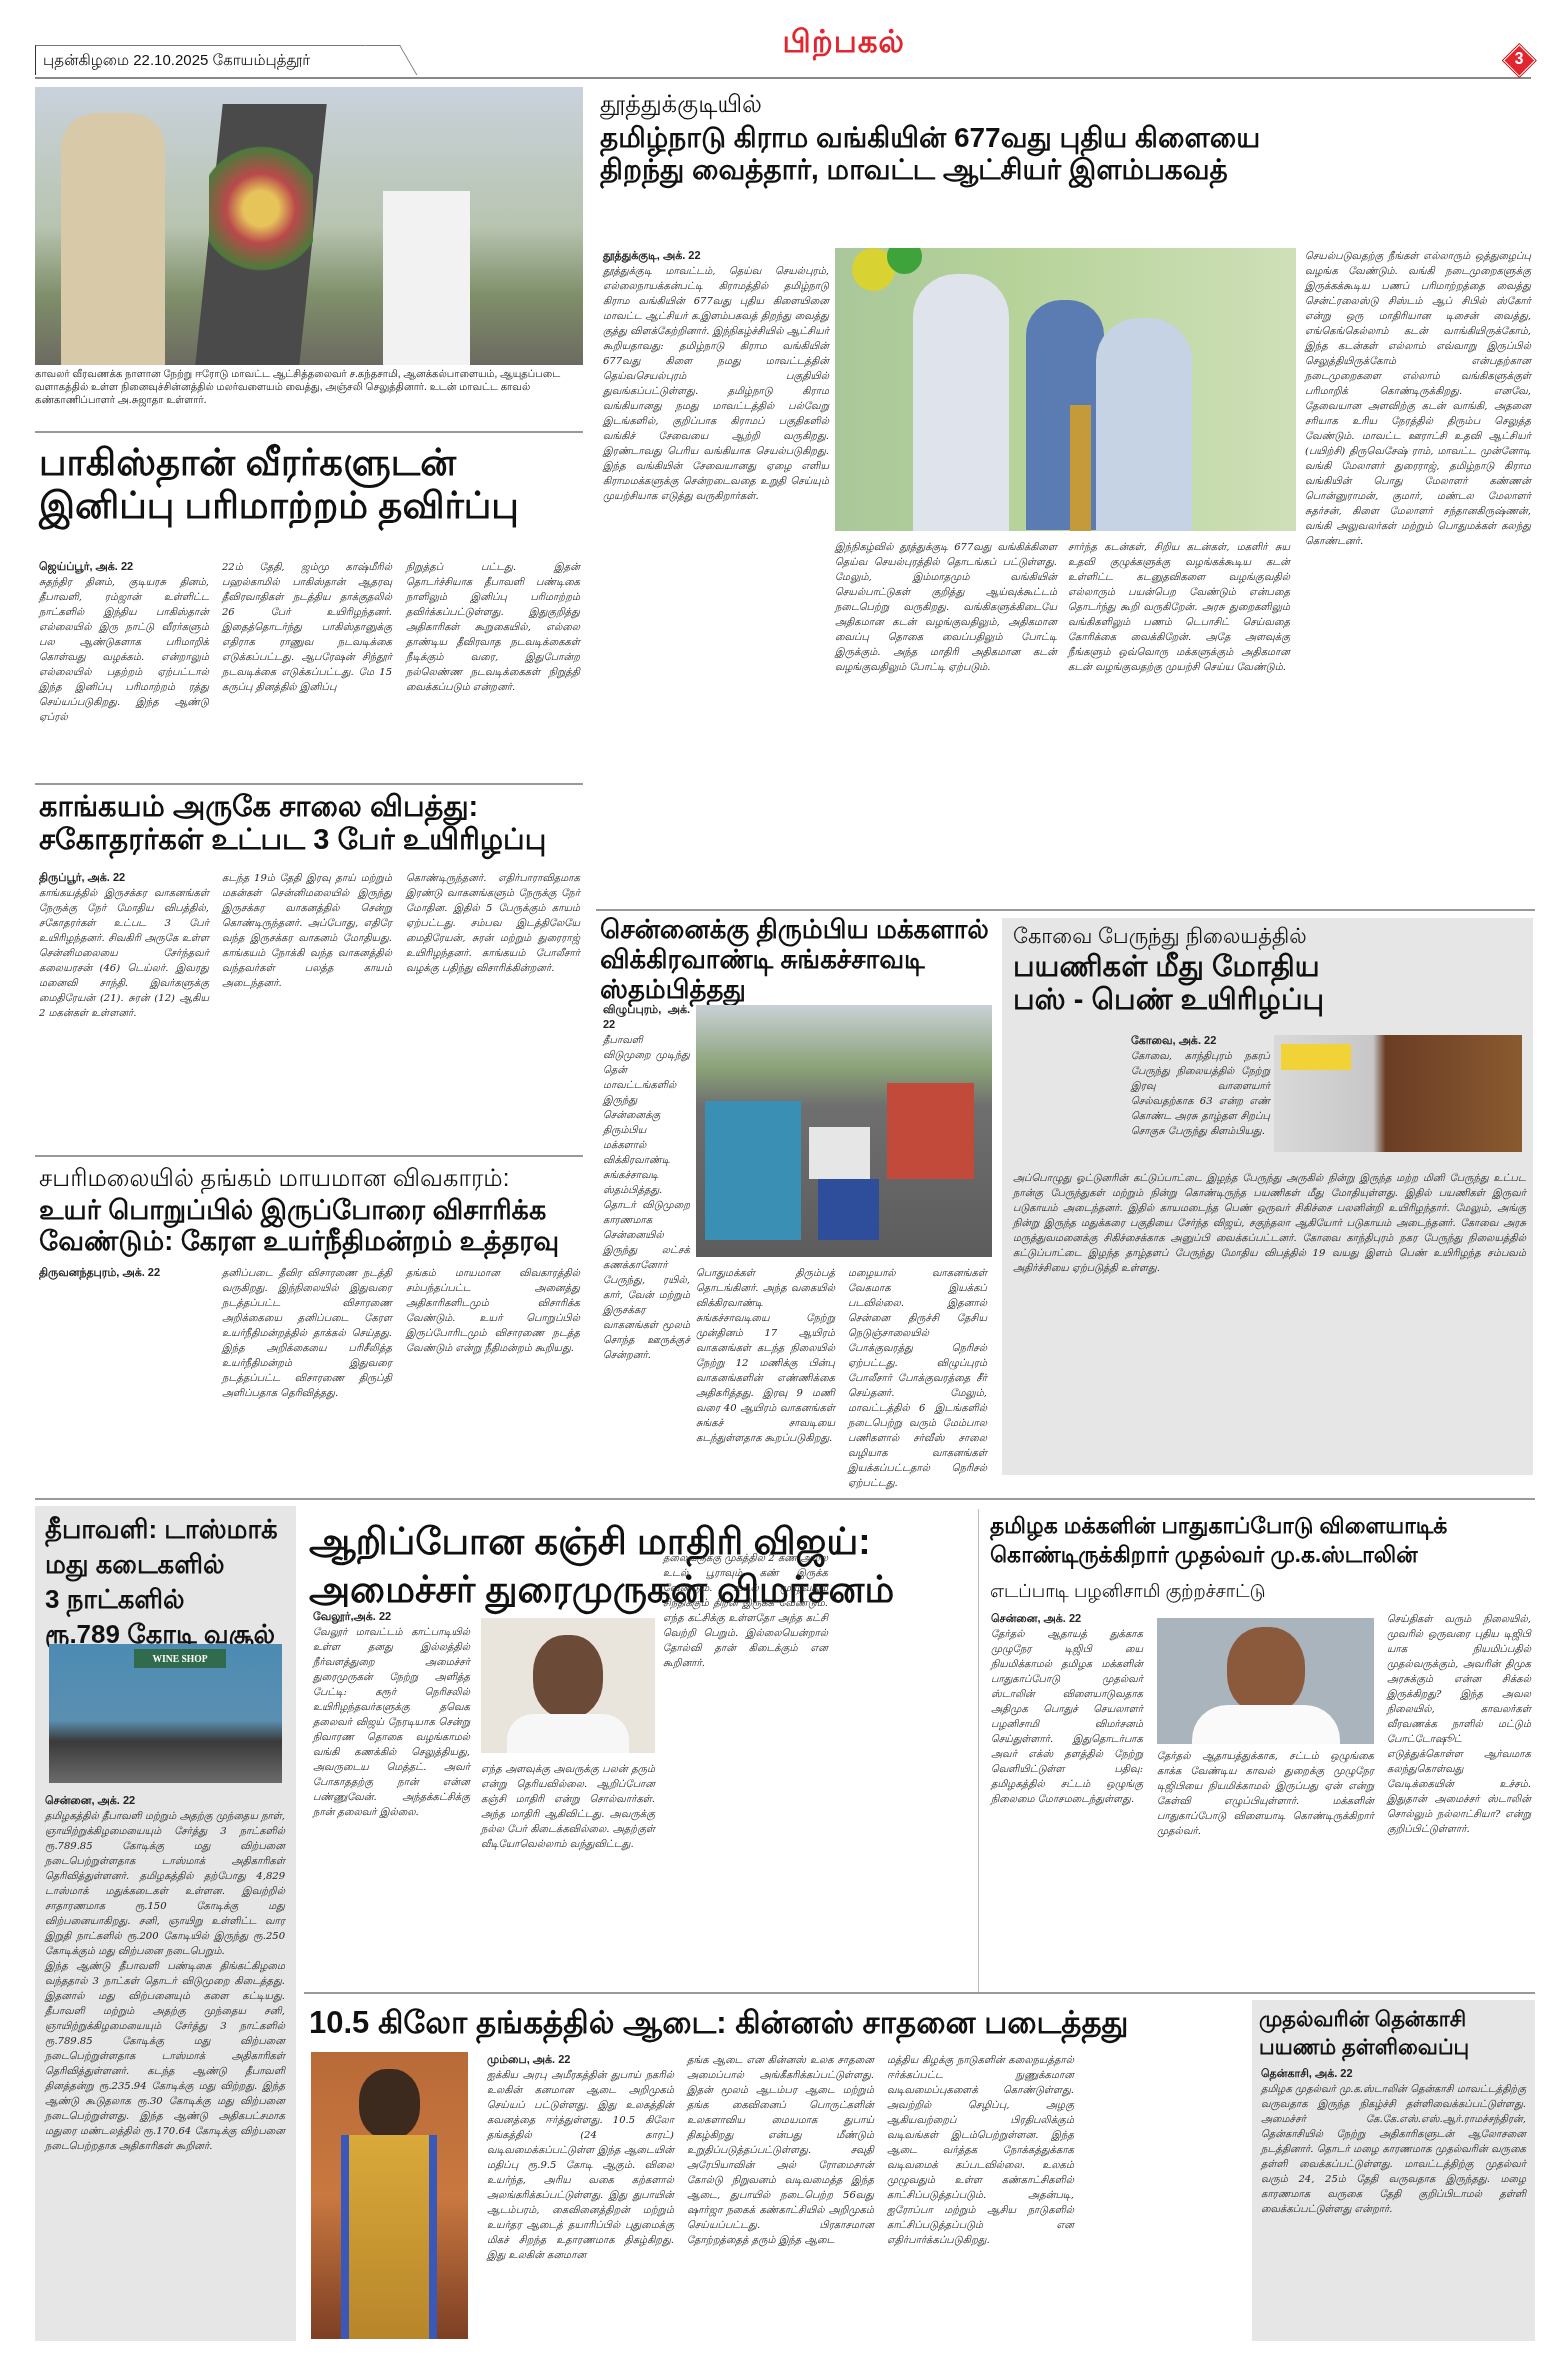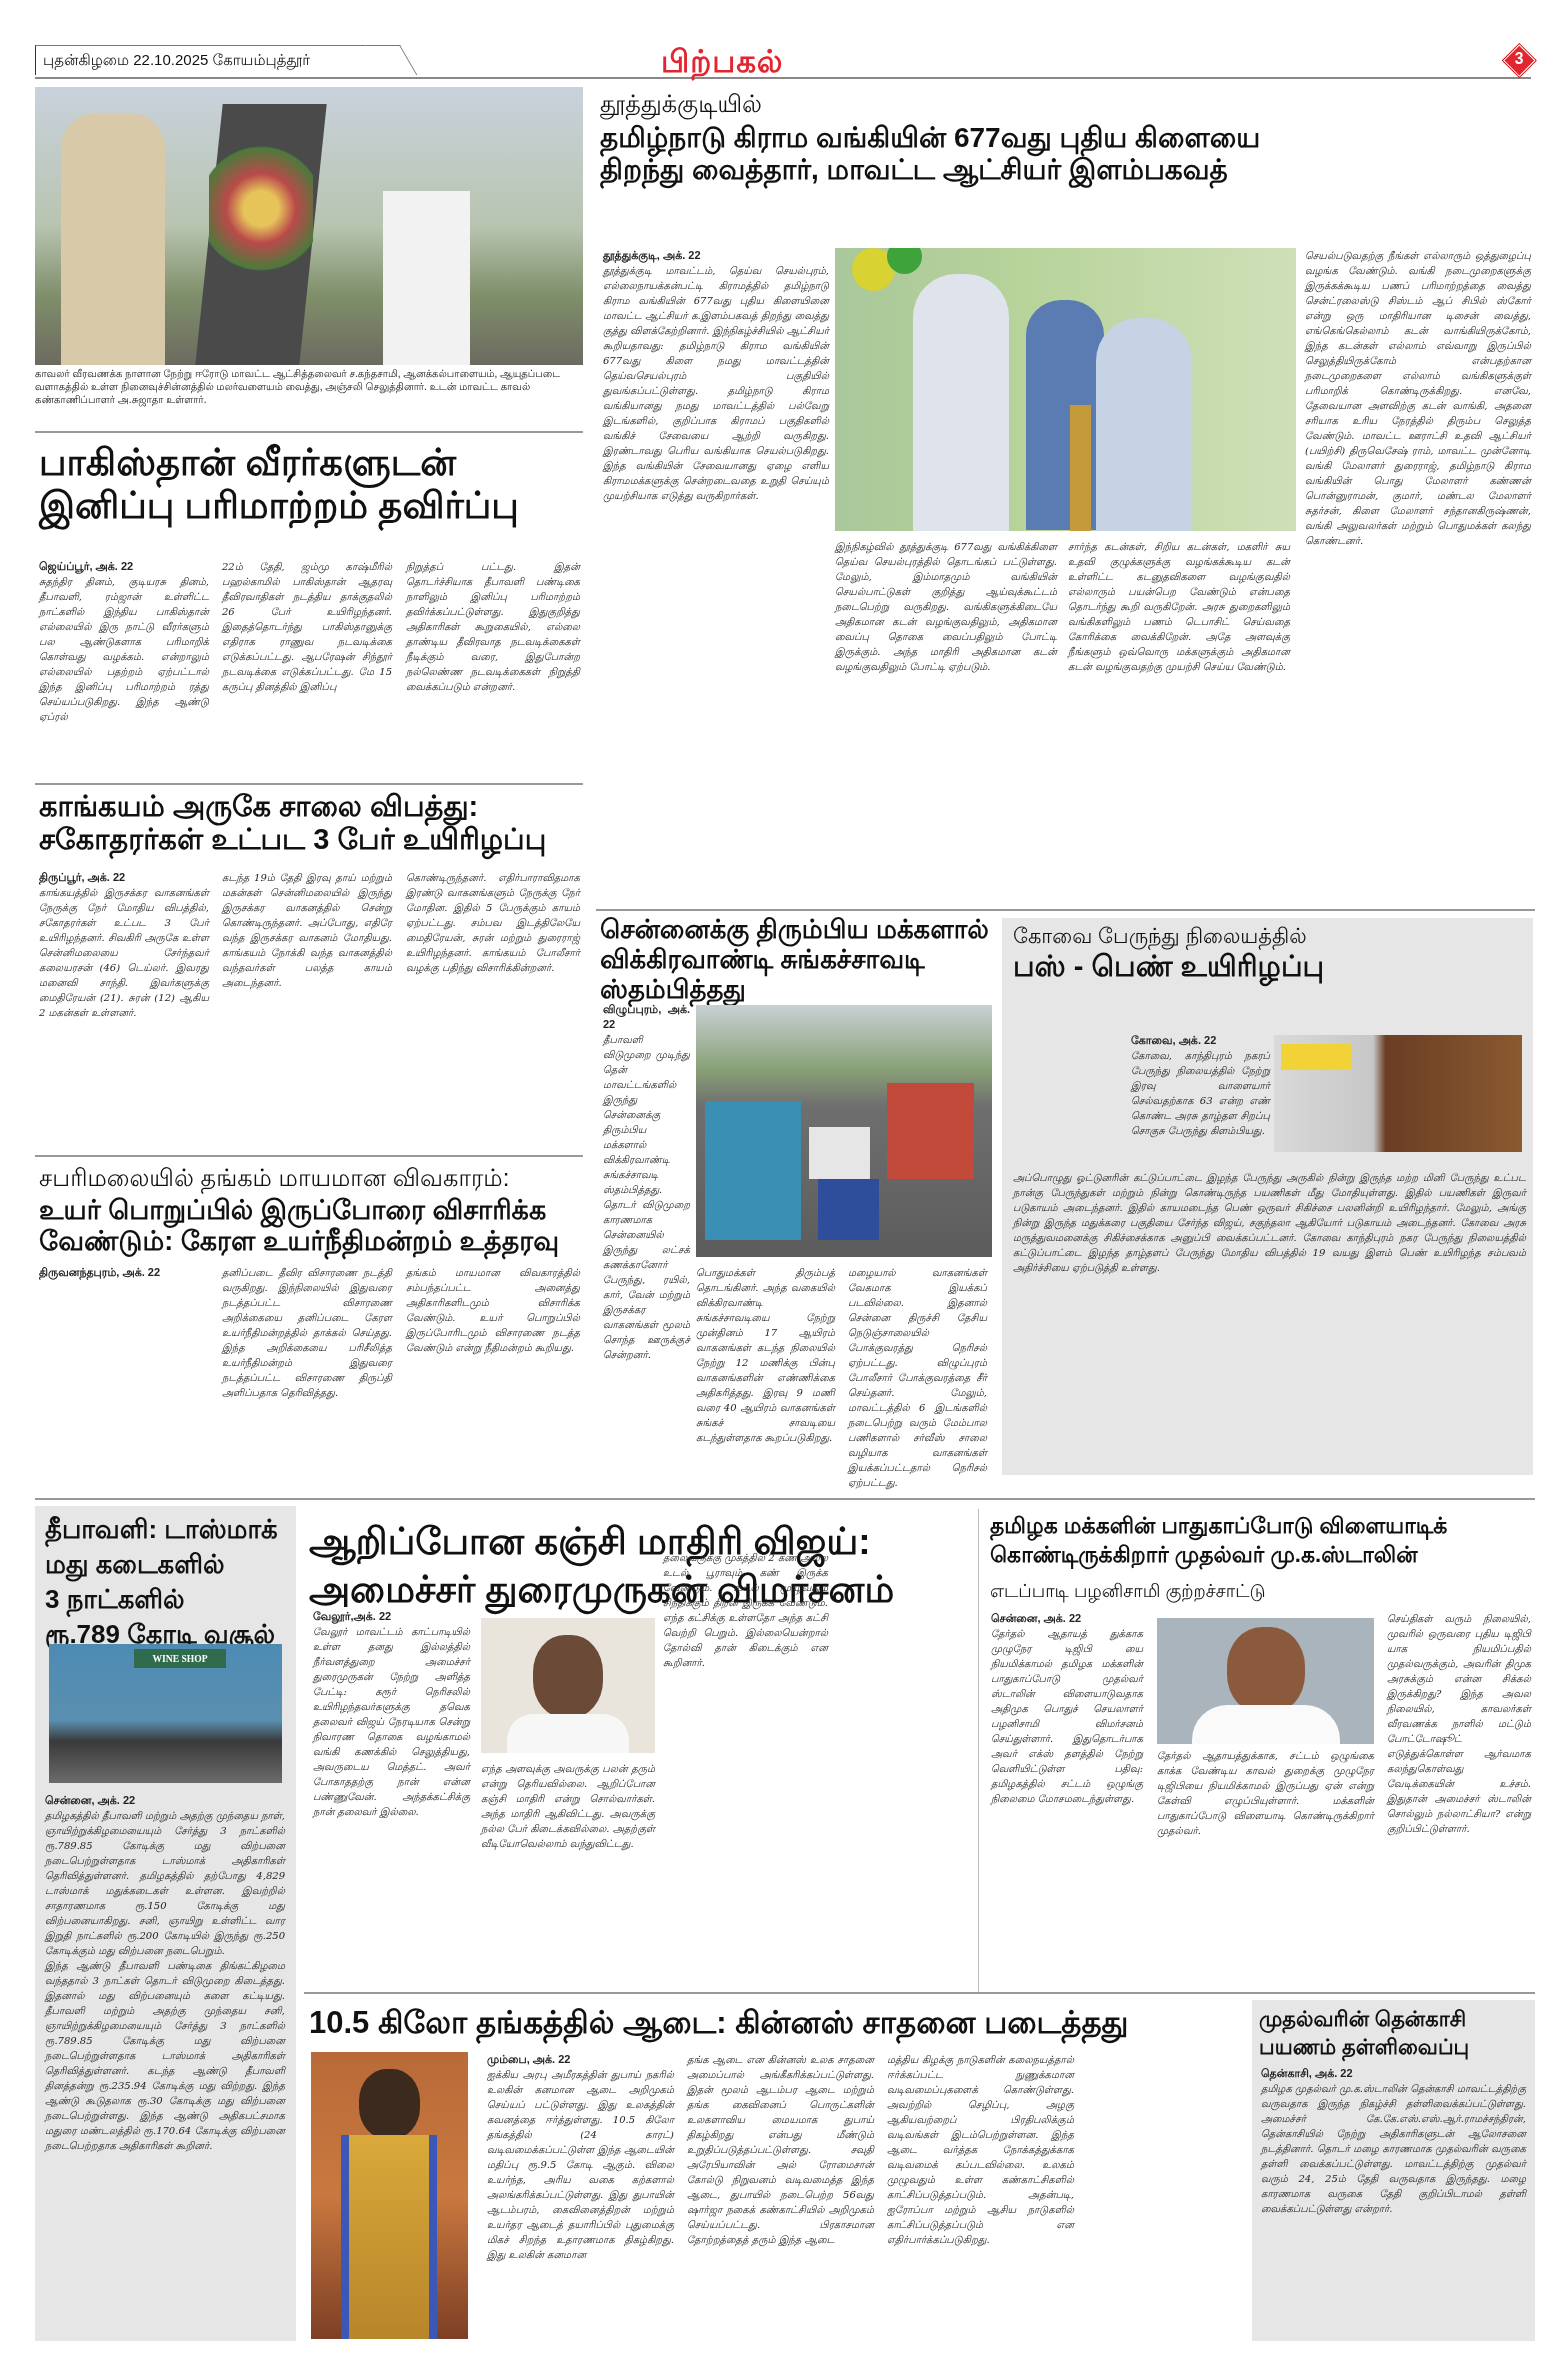--- a/index.html
+++ b/index.html
@@ -1,21 +1,21 @@
 <!DOCTYPE html>
 <html style="font-size:14px"><head>
 <meta charset="utf-8">
 <style>
 *{box-sizing:border-box;margin:0;padding:0}
 body{width:1565px;height:2366px;background:#fff;font-family:"DejaVu Serif",serif;color:#111;position:relative;overflow:hidden}
 .abs{position:absolute}
 .hdr-date{left:35px;top:45px;width:330px;height:30px;border-top:1.7px solid #777;border-left:1.7px solid #333;font-family:"Liberation Sans",sans-serif;font-size:15px;padding:5.2px 0 0 7px;font-stretch:condensed}
 .hdr-slant{left:365px;top:45px;width:35px;height:30px;border-top:1.7px solid #777;transform:skewX(30deg);border-right:0.9px solid #777;transform-origin:top left}
 .hdr-line{left:35px;top:77px;width:1496px;height:1.7px;background:#888}
-.masthead{left:661px;top:44px;width:244px;text-align:left;font-family:"Liberation Sans",sans-serif;font-weight:bold;color:#e2262f;font-size:31px;letter-spacing:0.9px}
+.masthead{left:661px;top:24px;width:244px;text-align:right;font-family:"Liberation Sans",sans-serif;font-weight:bold;color:#e2262f;font-size:31px;letter-spacing:0.9px}
 .pgnum{left:1506px;top:45px;width:26px;height:30px}
 .pgnum .dia{width:22.6px;height:22.6px;background:#e2262f;transform:rotate(45deg);margin:3.5px auto 0;border:1.7px solid #fff;box-shadow:0 0 0 0.9px #c00}
 .pgnum span{position:absolute;left:0;top:5.2px;width:26px;text-align:center;color:#fff;font-family:"Liberation Sans",sans-serif;font-weight:bold;font-size:15.7px}
 .photo{background:#9a9a9a;overflow:hidden}
 .col{font-size:10px;line-height:15px;text-align:justify;font-style:italic;color:#222}
 .col .dl{font-style:normal;font-weight:bold;font-family:"Liberation Sans",sans-serif;font-size:11px}
 .h-xl{font-family:"Liberation Sans",sans-serif;font-weight:900;line-height:1.15;color:#111}
 .kicker{font-family:"Liberation Sans",sans-serif;color:#111}
 .rule{background:#999;height:1.7px}
 .vrule{background:#bbb;width:0.9px}
@@ -99,20 +99,21 @@
   <div style="position:absolute;left:113px;top:122px;width:61px;height:52px;background:#e6e6e6"></div>
   <div style="position:absolute;left:122px;top:174px;width:61px;height:61px;background:#2e4d9a"></div>
   <div style="position:absolute;left:191px;top:78px;width:87px;height:96px;background:#c24a3a"></div>
 </div>
 <div class="abs col" style="left:696px;top:1265px;width:139px"><span>பொதுமக்கள் திரும்பத் தொடங்கினர். அந்த வகையில் விக்கிரவாண்டி சுங்கச்சாவடியை நேற்று முன்தினம் 17 ஆயிரம் வாகனங்கள் கடந்த நிலையில் நேற்று 12 மணிக்கு பின்பு வாகனங்களின் எண்ணிக்கை அதிகரித்தது. இரவு 9 மணி வரை 40 ஆயிரம் வாகனங்கள் சுங்கச் சாவடியை கடந்துள்ளதாக கூறப்படுகிறது.</span></div>
 <div class="abs col" style="left:848px;top:1265px;width:139px"><span>மழையால் வாகனங்கள் வேகமாக இயக்கப் படவில்லை. இதனால் சென்னை திருச்சி தேசிய நெடுஞ்சாலையில் போக்குவரத்து நெரிசல் ஏற்பட்டது. விழுப்புரம் போலீசார் போக்குவரத்தை சீர் செய்தனர். மேலும், மாவட்டத்தில் 6 இடங்களில் நடைபெற்று வரும் மேம்பால பணிகளால் சர்வீஸ் சாலை வழியாக வாகனங்கள் இயக்கப்பட்டதால் நெரிசல் ஏற்பட்டது.</span></div>
 
 <div class="abs grey" style="left:1002px;top:918px;width:531px;height:557px"></div>
 <div class="abs kicker" style="left:1013px;top:924px;font-size:21px">கோவை பேருந்து நிலையத்தில்</div>
 <div class="abs h-xl" style="left:1013px;top:950px;width:513px;font-size:29px">
+  <div>பயணிகள் மீது மோதிய</div>
   <div>பஸ் - பெண் உயிரிழப்பு</div>
 </div>
 <div class="abs col" style="left:1131px;top:1033px;width:139px"><span class="dl">கோவை, அக். 22</span><br><span>கோவை, காந்திபுரம் நகரப் பேருந்து நிலையத்தில் நேற்று இரவு வாளையார் செல்வதற்காக 63 என்ற எண் கொண்ட அரசு தாழ்தள சிறப்பு சொகுசு பேருந்து கிளம்பியது.</span></div>
 <div class="abs photo" style="left:1274px;top:1035px;width:248px;height:117px;background:linear-gradient(90deg,#d9d9d9 0%,#c7c7c7 40%,#6b3d24 45%,#8a5a30 100%)">
   <div style="position:absolute;left:7px;top:8.7px;width:70px;height:26px;background:#f2d337"></div>
 </div>
 <div class="abs col" style="left:1013px;top:1170px;width:513px"><span>அப்பொழுது ஓட்டுனரின் கட்டுப்பாட்டை இழந்த பேருந்து அருகில் நின்று இருந்த மற்ற மினி பேருந்து உட்பட நான்கு பேருந்துகள் மற்றும் நின்று கொண்டிருந்த பயணிகள் மீது மோதியுள்ளது. இதில் பயணிகள் இருவர் படுகாயம் அடைந்தனர். இதில் காயமடைந்த பெண் ஒருவர் சிகிச்சை பலனின்றி உயிரிழந்தார். மேலும், அங்கு நின்று இருந்த மதுக்கரை பகுதியை சேர்ந்த விஜய், சகுந்தலா ஆகியோர் படுகாயம் அடைந்தனர். கோவை அரசு மருத்துவமனைக்கு சிகிச்சைக்காக அனுப்பி வைக்கப்பட்டனர். கோவை காந்திபுரம் நகர பேருந்து நிலையத்தில் கட்டுப்பாட்டை இழந்த தாழ்தளப் பேருந்து மோதிய விபத்தில் 19 வயது இளம் பெண் உயிரிழந்த சம்பவம் அதிர்ச்சியை ஏற்படுத்தி உள்ளது.</span></div>
 
 <div class="abs rule" style="left:35px;top:1498px;width:1500px"></div>
 

